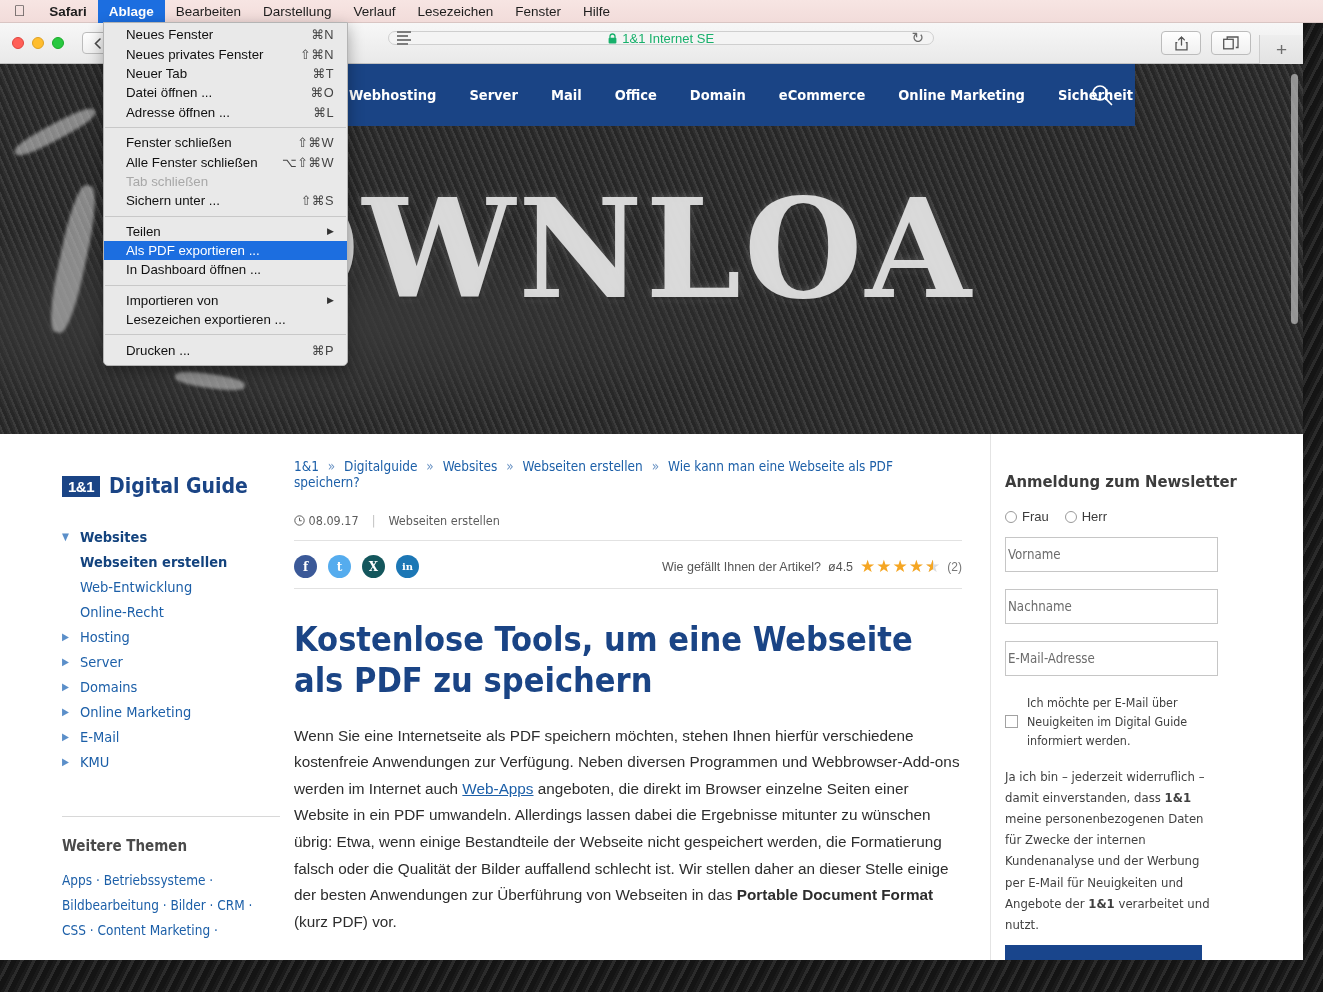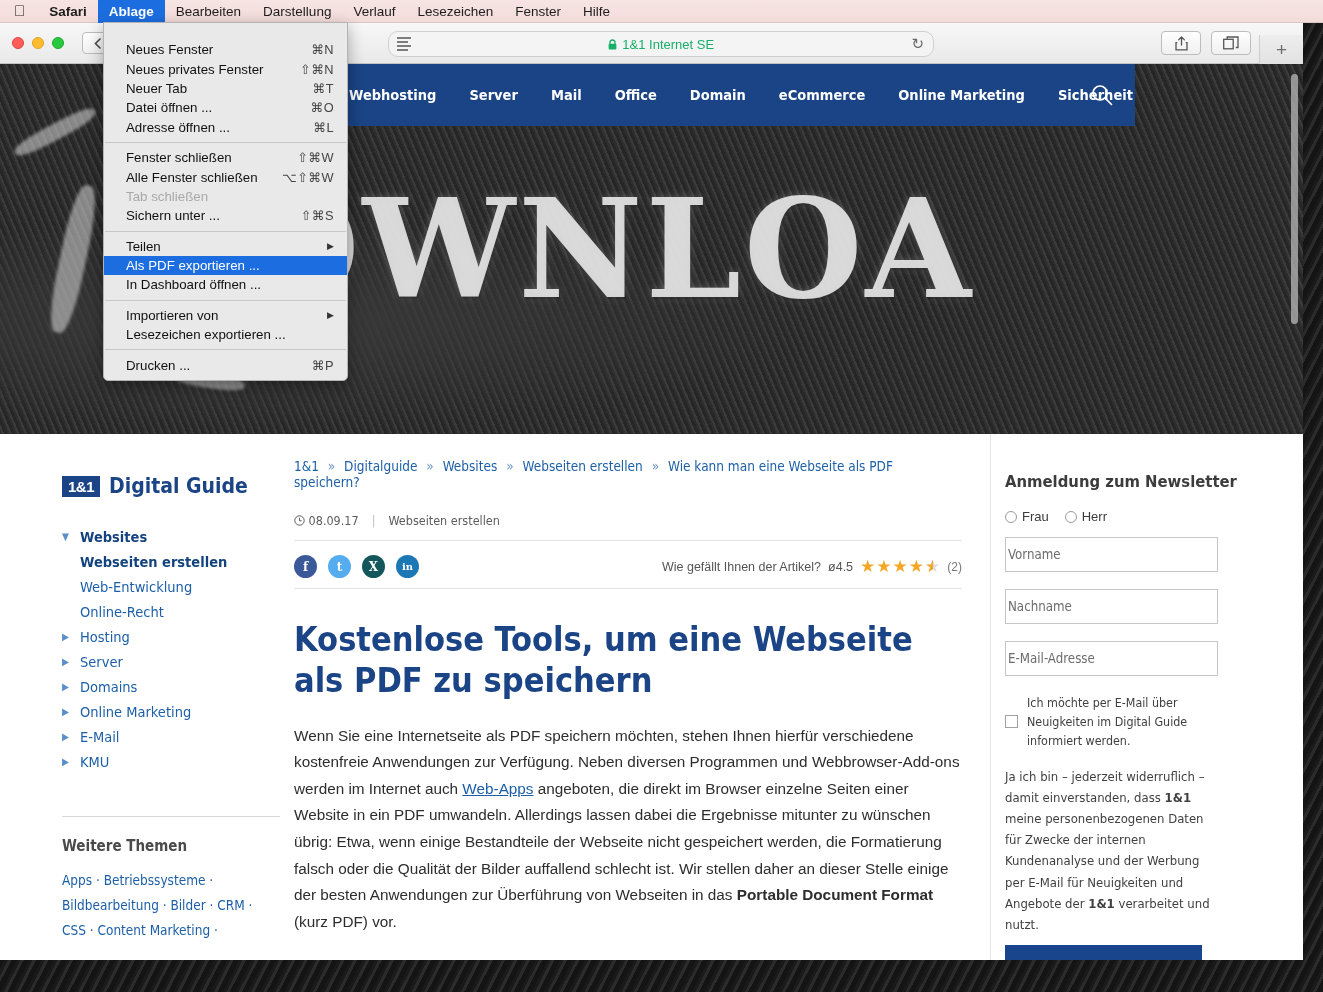--- a/index.html
+++ b/index.html
@@ -56,21 +56,21 @@
     border: 1px solid #bcbcbc; border-radius: 4px;
     display: flex; align-items: center; justify-content: center;
     color: #555;
   }
   .navgroup { display: flex; margin-left: 18px; }
   .navgroup .tb-btn { border-radius: 0; min-width: 30px; }
   .navgroup .tb-btn:first-child { border-radius: 4px 0 0 4px; }
   .navgroup .tb-btn:last-child { border-radius: 0 4px 4px 0; border-left: none; }
 
   #urlbar {
-    position: absolute; left: 388px; top: 8px; width: 546px; height: 26px;
+    position: absolute; left: 388px; top: 8px; width: 546px; height: 14px;
     background: #f4f4f4; border: 1px solid #cfcfcf; border-radius: 10px;
     display: flex; align-items: center;
   }
   #urlbar-text {
     flex: 1; text-align: center; font-size: 13px;
     color: #17b06b; font-weight: 500;
     display: flex; align-items: center; justify-content: center; gap: 5px;
   }
   .sidebar-lines { margin-left: 8px; display: flex; flex-direction: column; gap: 2.5px; }
   .sidebar-lines i { display: block; width: 14px; height: 1.6px; background: #7d7d7d; }
@@ -247,21 +247,21 @@
     font-size: 16px; font-weight: bold;
     font-family: "DejaVu Sans Condensed", "Liberation Sans", sans-serif;
   }
 
   
   #filemenu {
     position: absolute; left: 103px; top: 22px; width: 245px;
     background: #e9e9e9;
     border: 1px solid #b4b4b4; border-radius: 0 0 5px 5px;
     box-shadow: 0 5px 16px rgba(0,0,0,0.33);
-    padding: 17px 0 5px 0; z-index: 1000;
+    padding: 2px 0 5px 0; z-index: 1000;
   }
   .mi {
     display: flex; align-items: center; justify-content: space-between;
     height: 19.4px; padding: 0 13px 0 22px;
     font-size: 13.3px; color: #111;
   }
   .mi.sel { background: #1c6ee0; color: #fff; }
   .mi.dim { color: #a8a8a8; }
   .mi .sc { font-size: 12.8px; color: #444; letter-spacing: .4px; }
   .mi.sel .sc { color: #fff; }

